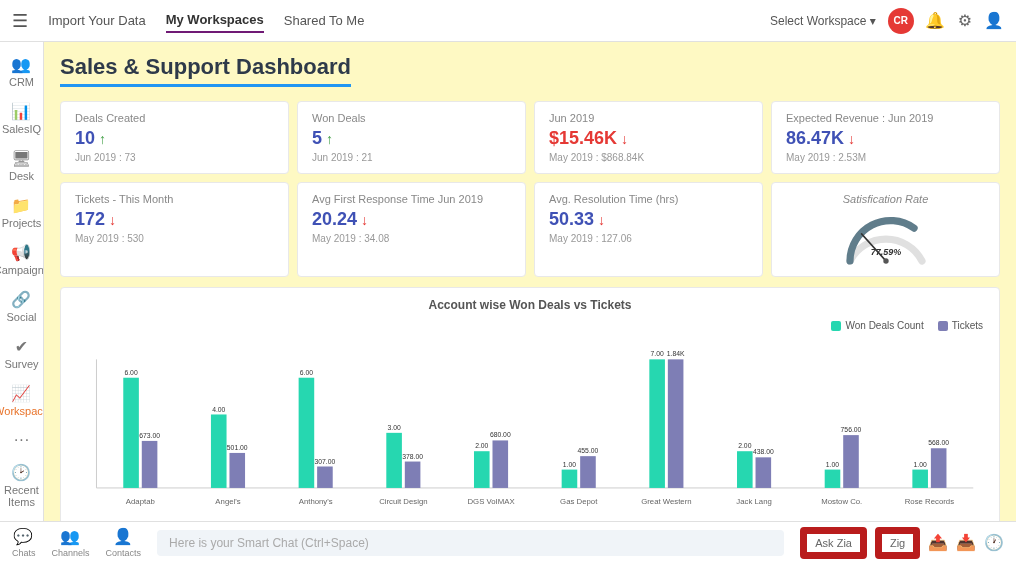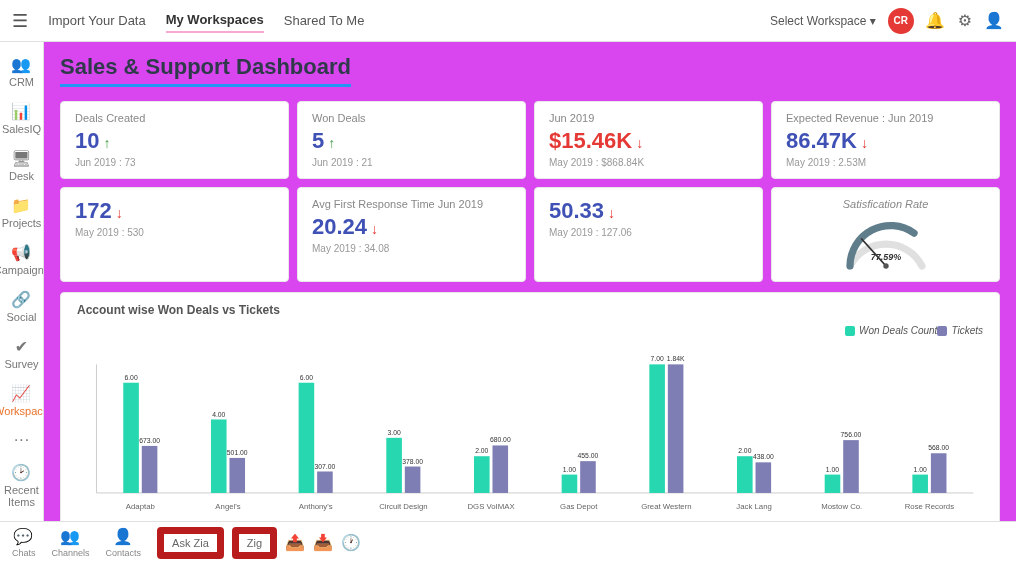--- a/index.html
+++ b/index.html
@@ -12,21 +12,21 @@
       display: flex;
       align-items: center;
       padding: 0 12px;
       border-bottom: 1px solid #e0e0e0;
       gap: 20px;
       flex-shrink: 0;
     }
     .top-nav-left { display: flex; align-items: center; gap: 20px; flex: 1; }
     .hamburger { font-size: 18px; color: #555; cursor: pointer; }
     .nav-link { font-size: 13px; color: #555; cursor: pointer; padding: 4px 0; }
-    .nav-link.active { color: #333; font-weight: 600; border-bottom: 2px solid #f9a8d4; }
+    .nav-link.active { color: #333; font-weight: 600; border-bottom: 2px solid #701a75; }
     .top-nav-right { display: flex; align-items: center; gap: 12px; }
     .workspace-selector { font-size: 12px; color: #555; cursor: pointer; }
     .avatar-circle { width: 26px; height: 26px; border-radius: 50%; background: #e53935; color: #fff; font-size: 10px; font-weight: bold; display: flex; align-items: center; justify-content: center; }
     .icon-btn { font-size: 16px; color: #666; cursor: pointer; }
 
     
     .main-layout { display: flex; flex: 1; overflow: hidden; }
 
     
     .sidebar {
@@ -44,46 +44,46 @@
     .sidebar-item {
       display: flex; flex-direction: column; align-items: center;
       padding: 5px 4px; cursor: pointer; width: 100%;
       color: #777; font-size: 9px; gap: 2px;
     }
     .sidebar-item.active { color: #e8732a; }
     .sidebar-item .s-icon { font-size: 16px; }
     .sidebar-item .s-label { font-size: 11px; text-align: center; }
 
     
-    .content { flex: 1; overflow-y: auto; padding: 12px 16px; background: #d946ef; }
+    .content { flex: 1; overflow-y: auto; padding: 12px 16px; background: #fef9c3; }
 
     
     .page-title { font-size: 22px; font-weight: 600; color: #2e3a4a; border-bottom: 3px solid #2196f3; display: inline-block; padding-bottom: 4px; margin-bottom: 14px; }
 
     
     .kpi-row { display: grid; grid-template-columns: 1fr 1fr 1fr 1fr; gap: 8px; margin-bottom: 8px; }
     .kpi-card { background: #fff; border: 1px solid #e8e8e8; border-radius: 4px; padding: 10px 14px; }
     .kpi-label { font-size: 11px; color: #888; margin-bottom: 4px; }
-    .kpi-value { font-size: 22px; font-weight: 700; color: #3f51b5; }
+    .kpi-value { font-size: 18px; font-weight: 700; color: #3f51b5; }
     .kpi-value.red { color: #e53935; }
     .kpi-arrow-up { color: #43a047; font-size: 14px; }
     .kpi-arrow-down { color: #e53935; font-size: 14px; }
     .kpi-sub { font-size: 10px; color: #999; margin-top: 3px; }
 
     
     .kpi-row2 { display: grid; grid-template-columns: 1fr 1fr 1fr 1fr; gap: 8px; margin-bottom: 10px; }
     .kpi-card2 { background: #fff; border: 1px solid #e8e8e8; border-radius: 4px; padding: 10px 14px; }
 
     
     .gauge-card { background: #fff; border: 1px solid #e8e8e8; border-radius: 4px; padding: 10px 14px; display: flex; flex-direction: column; align-items: center; justify-content: center; font-style: italic; }
     .gauge-title { font-size: 11px; color: #888; margin-bottom: 6px; }
 
     
     .chart-section { background: #fff; border: 1px solid #e8e8e8; border-radius: 4px; padding: 10px 16px; }
-    .chart-title { font-size: 12px; color: #555; font-weight: 600; margin-bottom: 8px; }
+    .chart-title { font-size: 12px; color: #555; font-weight: 600; margin-bottom: 8px; text-align: center; }
 
     
     .bottom-bar {
       height: 42px;
       background: #fff;
       border-top: 1px solid #e0e0e0;
       display: flex;
       align-items: center;
       padding: 0 12px;
       gap: 16px;
@@ -91,21 +91,21 @@
     }
     .bottom-item { display: flex; flex-direction: column; align-items: center; font-size: 9px; color: #888; cursor: pointer; gap: 2px; }
     .bottom-item .b-icon { font-size: 16px; }
     .chat-input-area { flex: 1; background: #f0f4f8; border-radius: 4px; padding: 6px 12px; font-size: 12px; color: #aaa; cursor: text; }
     .bottom-right { display: flex; gap: 8px; align-items: center; }
     .zia-btn { background: #fff; border: 7px solid #b91c1c; border-radius: 4px; padding: 3px 8px; font-size: 11px; color: #666; cursor: pointer; }
     .bottom-icon-btn { font-size: 16px; color: #999; cursor: pointer; }
 
     
     .gauge-svg { width: 90px; height: 55px; }
-    .chart-legend { display: flex; font-size: 10px; color: #555; margin-bottom: 6px; justify-content: flex-end; font-style: italic; }
+    .chart-legend { display: flex; gap: 14px; font-size: 10px; color: #555; margin-bottom: 6px; justify-content: flex-end; }
     .legend-dot { width: 10px; height: 10px; border-radius: 2px; display: inline-block; margin-right: 4px; }
     .legend-item { display: flex; align-items: center; }
   </style>
 </head>
 <body>
 
 <div class="top-nav">
   <div class="top-nav-left">
     <span class="hamburger">☰</span>
     <span class="nav-link">Import Your Data</span>
@@ -211,37 +211,39 @@
           <span class="kpi-arrow-down">↓</span>
         </div>
         <div class="kpi-sub">May 2019 : 2.53M</div>
       </div>
     </div>
 
     
     <div class="kpi-row2">
 
       <div class="kpi-card2">
+        <div class="kpi-label">Tickets - This Month</div>
         <div style="display:flex;align-items:baseline;gap:4px;">
           <span class="kpi-value">172</span>
           <span class="kpi-arrow-down">↓</span>
         </div>
         <div class="kpi-sub">May 2019 : 530</div>
       </div>
 
       <div class="kpi-card2">
         <div class="kpi-label">Avg First Response Time Jun 2019</div>
         <div style="display:flex;align-items:baseline;gap:4px;">
           <span class="kpi-value">20.24</span>
           <span class="kpi-arrow-down">↓</span>
         </div>
         <div class="kpi-sub">May 2019 : 34.08</div>
       </div>
 
       <div class="kpi-card2">
+        <div class="kpi-label">Avg. Resolution Time (hrs)</div>
         <div style="display:flex;align-items:baseline;gap:4px;">
           <span class="kpi-value">50.33</span>
           <span class="kpi-arrow-down">↓</span>
         </div>
         <div class="kpi-sub">May 2019 : 127.06</div>
       </div>
 
       <div class="gauge-card">
         <div class="gauge-title">Satisfication Rate</div>
         <svg class="gauge-svg" viewBox="0 0 100 60">
@@ -336,20 +338,23 @@
     <span>Chats</span>
   </div>
   <div class="bottom-item">
     <span class="b-icon">👥</span>
     <span>Channels</span>
   </div>
   <div class="bottom-item">
     <span class="b-icon">👤</span>
     <span>Contacts</span>
   </div>
+  <div class="chat-input-area">
+    <span>Here is your Smart Chat (Ctrl+Space)</span>
+  </div>
   <div class="bottom-right">
     <button class="zia-btn">Ask Zia</button>
     <button class="zia-btn">Zig</button>
     <span class="bottom-icon-btn">📤</span>
     <span class="bottom-icon-btn">📥</span>
     <span class="bottom-icon-btn">🕐</span>
   </div>
 </div>
 
 </body></html>

